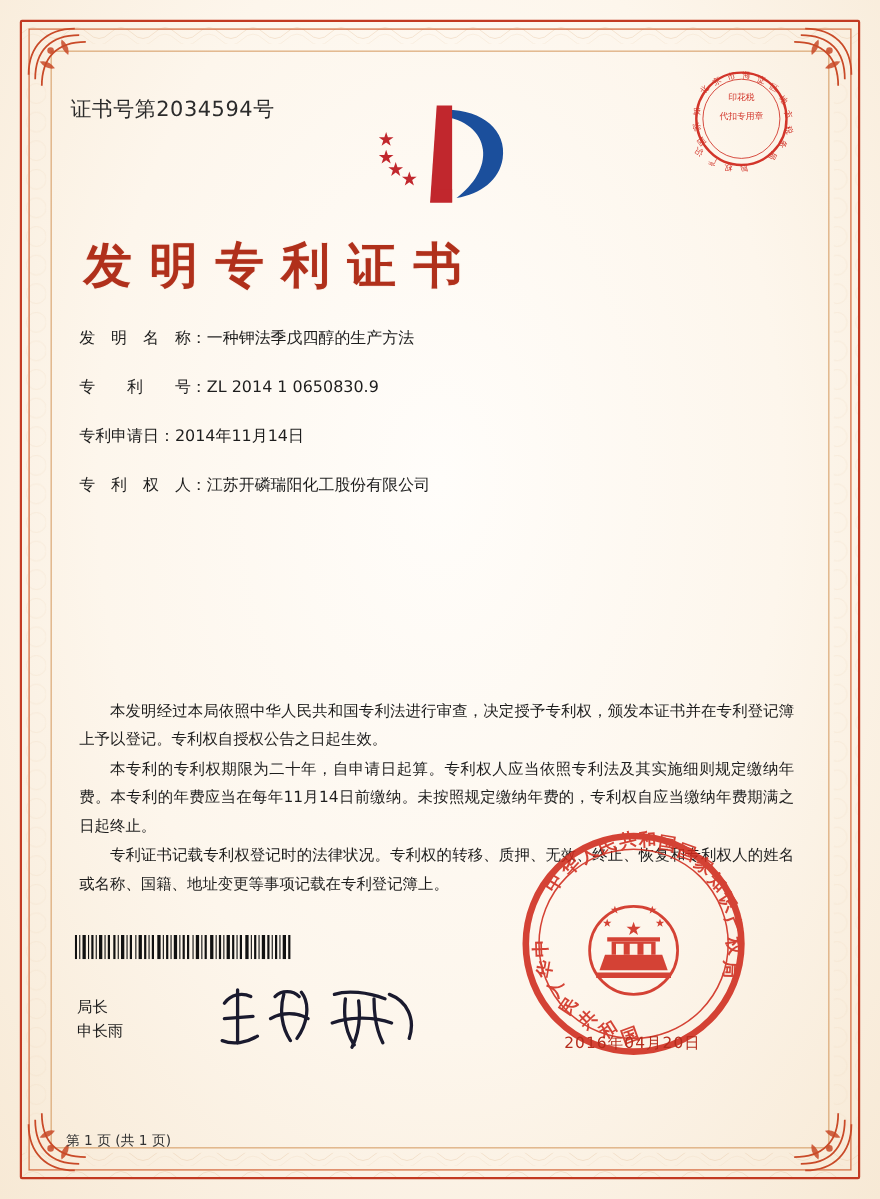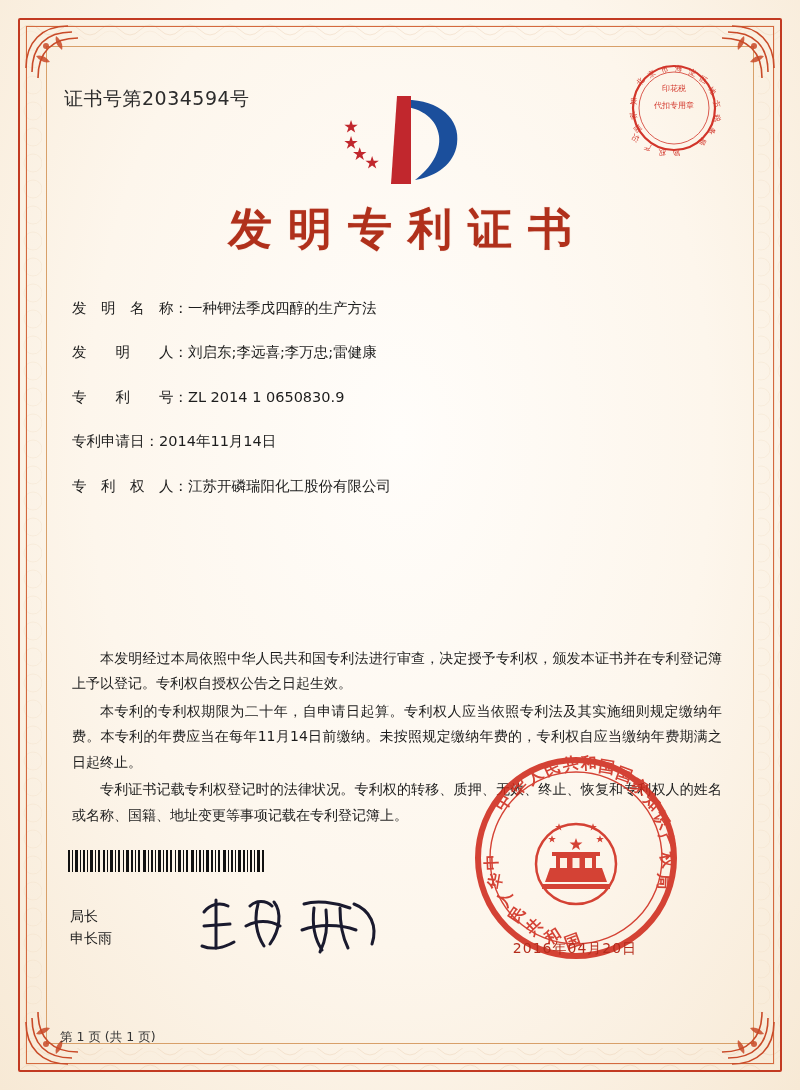--- a/index.html
+++ b/index.html
@@ -71,22 +71,21 @@
     left: 50%;
     top: 24px;
     transform: translateX(-50%);
     width: 150px;
     height: 105px;
   }
 
   .title {
     position: absolute;
     left: 0; right: 0;
-    top: 140px;
-    text-align: center;
+    top: 152px;
     font-family: "DejaVu Serif", "Liberation Serif", serif;
     font-weight: bold;
     font-size: 44px;
     letter-spacing: 16px;
     text-indent: 16px;
     color: #b0301b;
     text-shadow: 0 0 1px rgba(176,48,27,.4);
   }
 
   
@@ -122,21 +121,20 @@
 
   
   .paras {
     position: absolute;
     left: 12px;
     right: 18px;
     top: 575px;
     font-size: 14px;
     color: #1d1d1d;
     line-height: 1.82;
-    margin-top: 11px;
   }
   .paras p {
     margin: 0 0 2px 0;
     text-indent: 2em;
     text-align: justify;
   }
 
   
   .barcode {
     position: absolute;
@@ -312,23 +310,20 @@
         <text x="48" y="90" transform="rotate(180 48 90)">权</text>
         <text x="62" y="90" transform="rotate(166 62 90)">局</text>
       </g>
     </svg>
 
     <div class="title">发明专利证书</div>
 
     <div class="fields">
       <div class="field">
         <span class="lbl">发　明　名　称：</span><span class="val">一种钾法季戊四醇的生产方法</span>
-      </div>
-      <div class="field">
-        <span class="lbl">发　　明　　人：</span><span class="val">刘启东;李远喜;李万忠;雷健康</span>
       </div>
       <div class="field">
         <span class="lbl">专　　利　　号：</span><span class="val">ZL 2014 1 0650830.9</span>
       </div>
       <div class="field">
         <span class="lbl">专利申请日：</span><span class="val">2014年11月14日</span>
       </div>
       <div class="field">
         <span class="lbl">专　利　权　人：</span><span class="val">江苏开磷瑞阳化工股份有限公司</span>
       </div>

